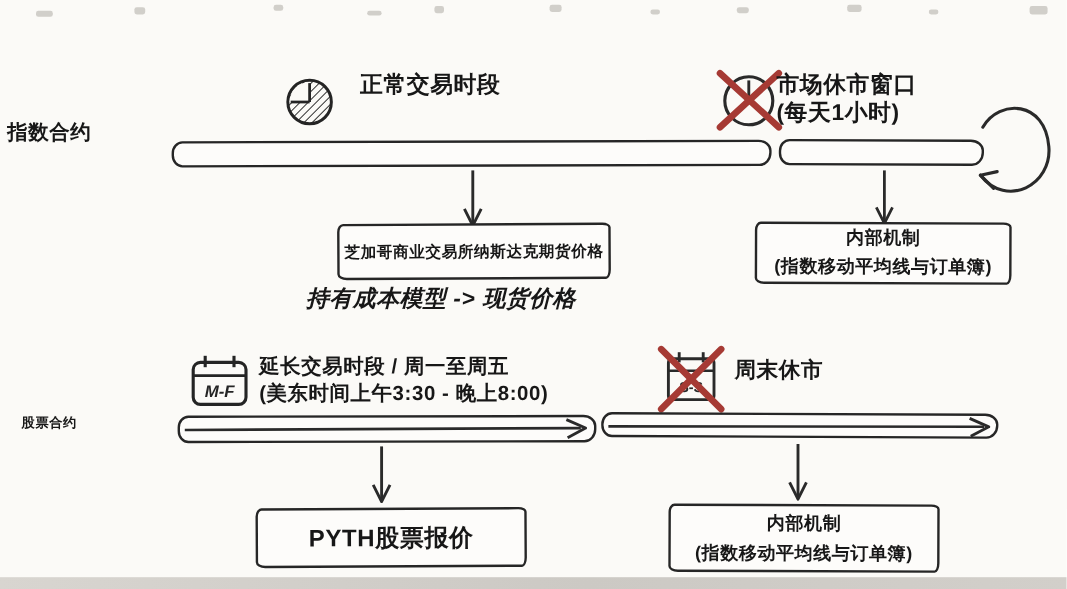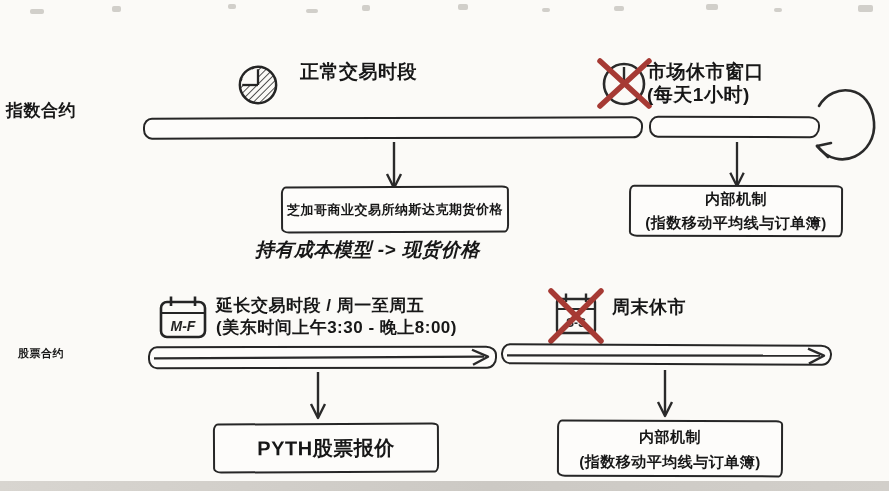--- a/index.html
+++ b/index.html
@@ -120,21 +120,21 @@
   <svg style="left:547px;top:287px;" width="58" height="58" viewBox="0 0 58 58">
     <rect x="10" y="12" width="38" height="34" rx="3" fill="#fbfaf7" stroke="#2a2a2a" stroke-width="2.4"></rect>
     <line x1="10" y1="22" x2="48" y2="22" stroke="#2a2a2a" stroke-width="2"></line>
     <line x1="19" y1="6.5" x2="19" y2="15" stroke="#2a2a2a" stroke-width="2.4"></line>
     <line x1="39" y1="6.5" x2="39" y2="15" stroke="#2a2a2a" stroke-width="2.4"></line>
     <text x="29" y="40" font-size="12" font-weight="bold" text-anchor="middle" fill="#2a2a2a">S-S</text>
     <line x1="4" y1="4" x2="54" y2="54" stroke="#a63a34" stroke-width="5.5" stroke-linecap="round"></line>
     <line x1="54" y1="4" x2="4" y2="54" stroke="#a63a34" stroke-width="5.5" stroke-linecap="round"></line>
   </svg>
 
-  <div class="txt" style="left:612px;top:297px;width:160px;font-size:18px;line-height:23px;font-family:Liberation Mono, monospace;">
+  <div class="txt" style="left:612px;top:297px;width:160px;font-size:18px;line-height:23px;">
     <div>周末休市</div>
   </div>
 
   <div class="bar" style="left:148px;top:346px;width:349px;height:23px;transform:rotate(-0.1deg);">
     <svg style="left:0;top:0;" width="344" height="18" viewBox="0 0 344 18">
       <line x1="4" y1="10" x2="334" y2="9" stroke="#2a2a2a" stroke-width="2.2"></line>
       <polyline points="322,2 338,9 323,17" fill="none" stroke="#2a2a2a" stroke-width="2.4" stroke-linejoin="round"></polyline>
     </svg>
   </div>
   <div class="bar" style="left:501px;top:344px;width:331px;height:21px;transform:rotate(0.25deg);">

